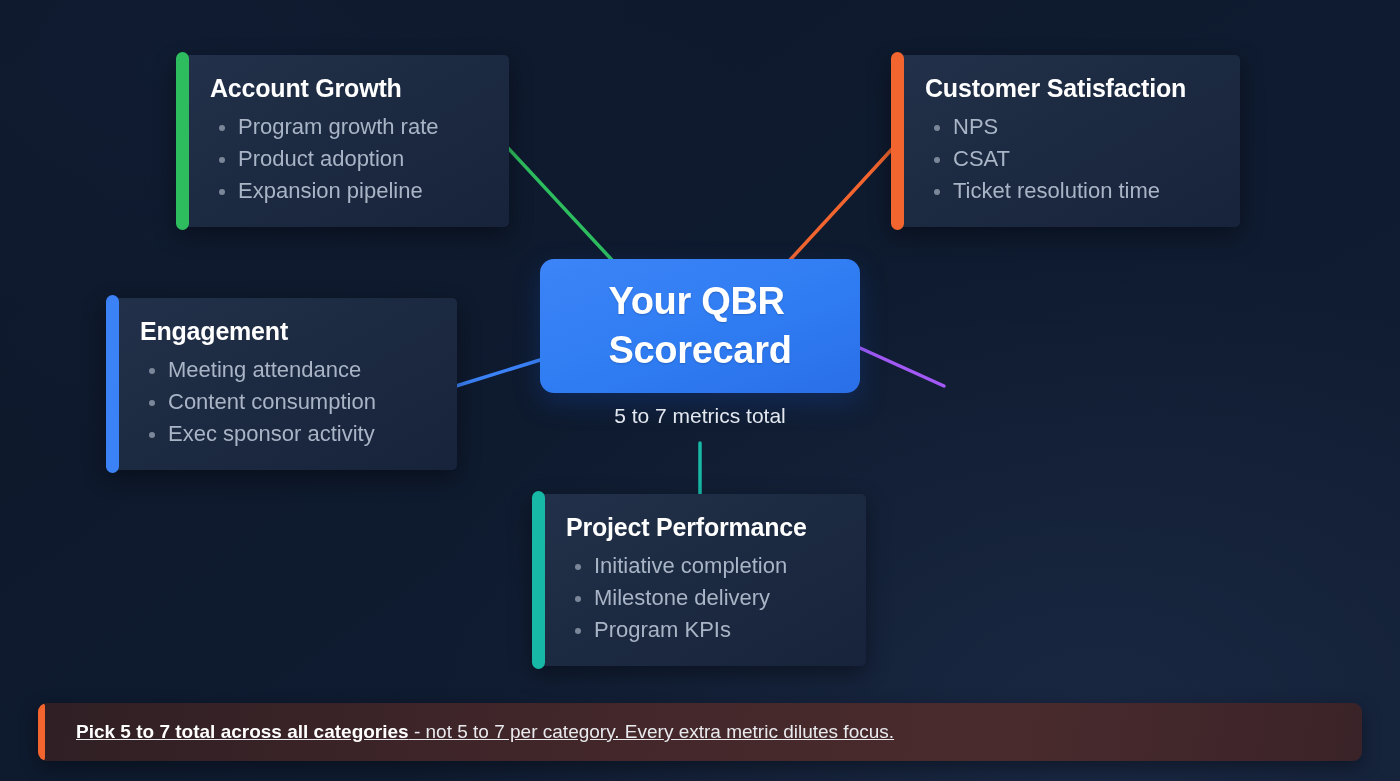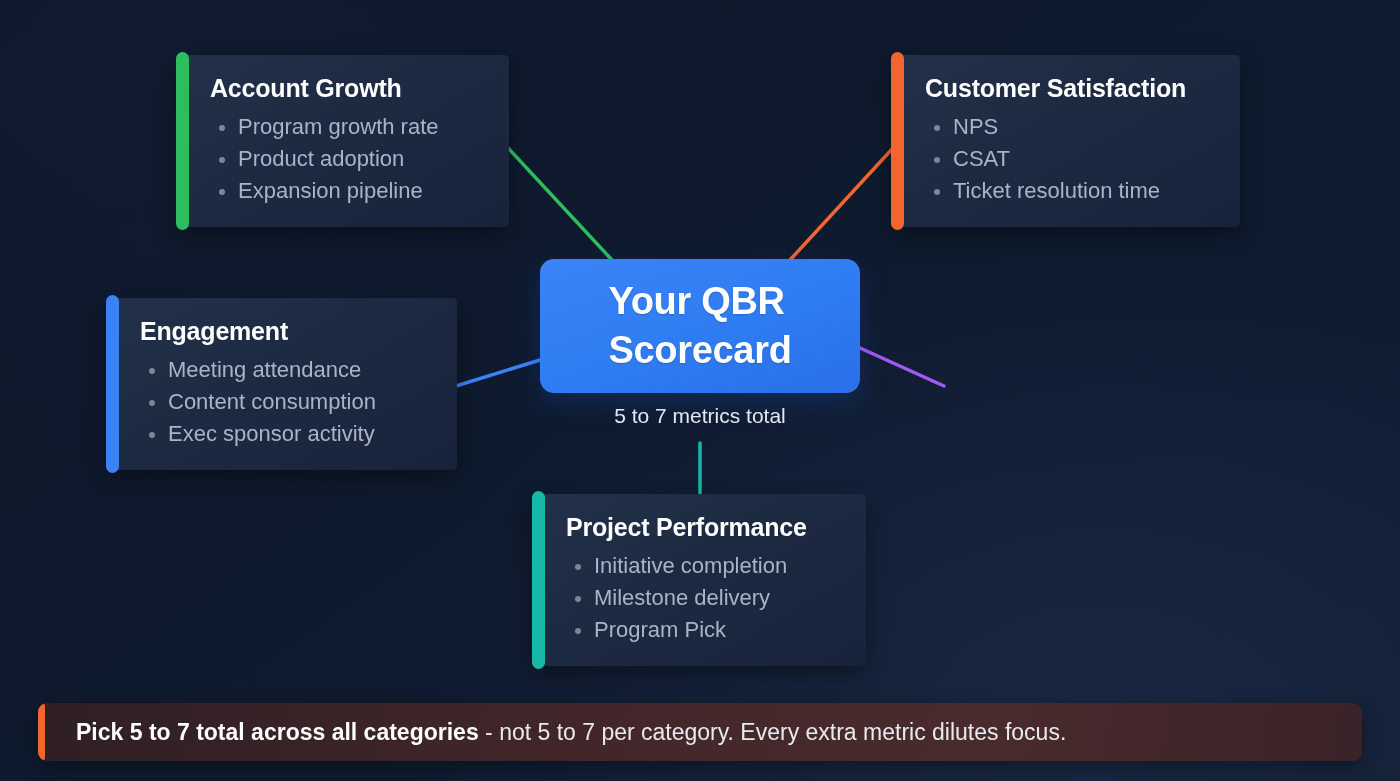--- a/index.html
+++ b/index.html
@@ -127,23 +127,24 @@
     overflow: hidden;
   }
   #banner-accent {
     position: absolute;
     left: 0; top: 0; bottom: 0;
     width: 7px;
     border-radius: 5px;
     background: #f2652e;
   }
   #banner-text {
-    font-size: 23px;
+    font-size: 19px;
     color: #e9eaee;
     white-space: nowrap;
+    text-decoration: underline;
   }
   #banner-text b {
     color: #ffffff;
     font-weight: bold;
   }
 </style>
 </head>
 <body>
 
 <div id="stage">
@@ -186,21 +187,21 @@
     </ul>
   </div>
 
 
   <div class="card" id="card-4" style="left:532px; top:494px; width:334px;">
     <div class="accent" style="background: rgb(23, 184, 166);"></div>
     <div class="card-title">Project Performance</div>
     <ul class="card-list">
       <li>Initiative completion</li>
       <li>Milestone delivery</li>
-      <li>Program Pick</li>
+      <li>Program KPIs</li>
     </ul>
   </div>
 
   <div id="hub">
     <div id="hub-text">
       <span>Your QBR</span><br>
       <span>Scorecard</span>
     </div>
   </div>
   <div id="hub-caption">5 to 7 metrics total</div>

